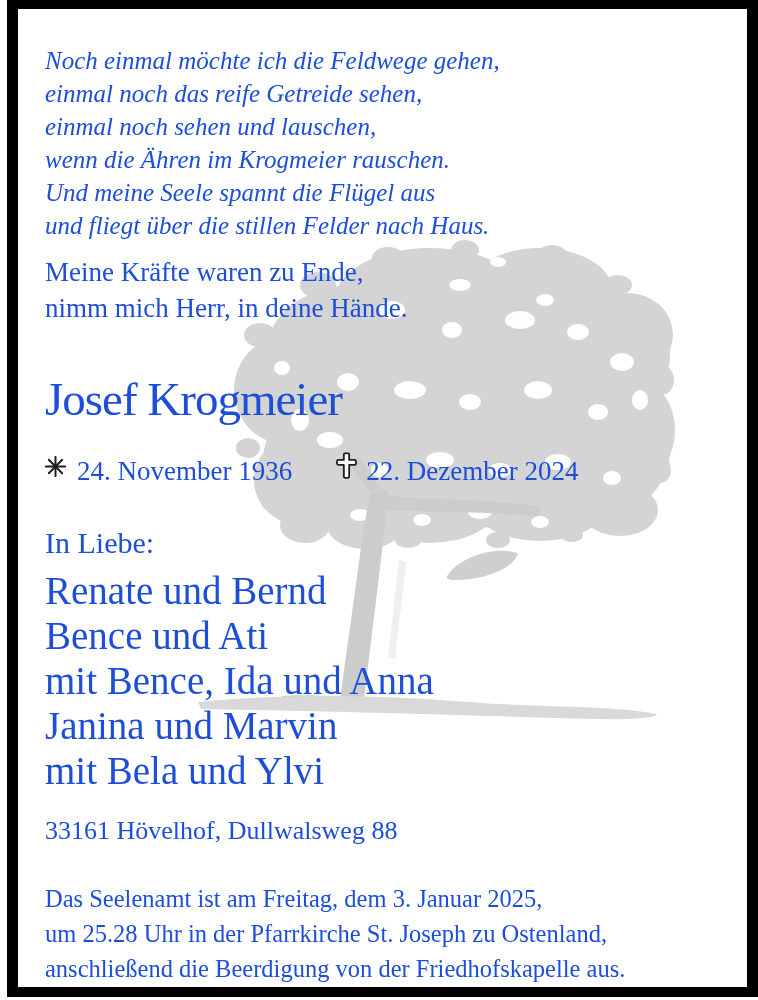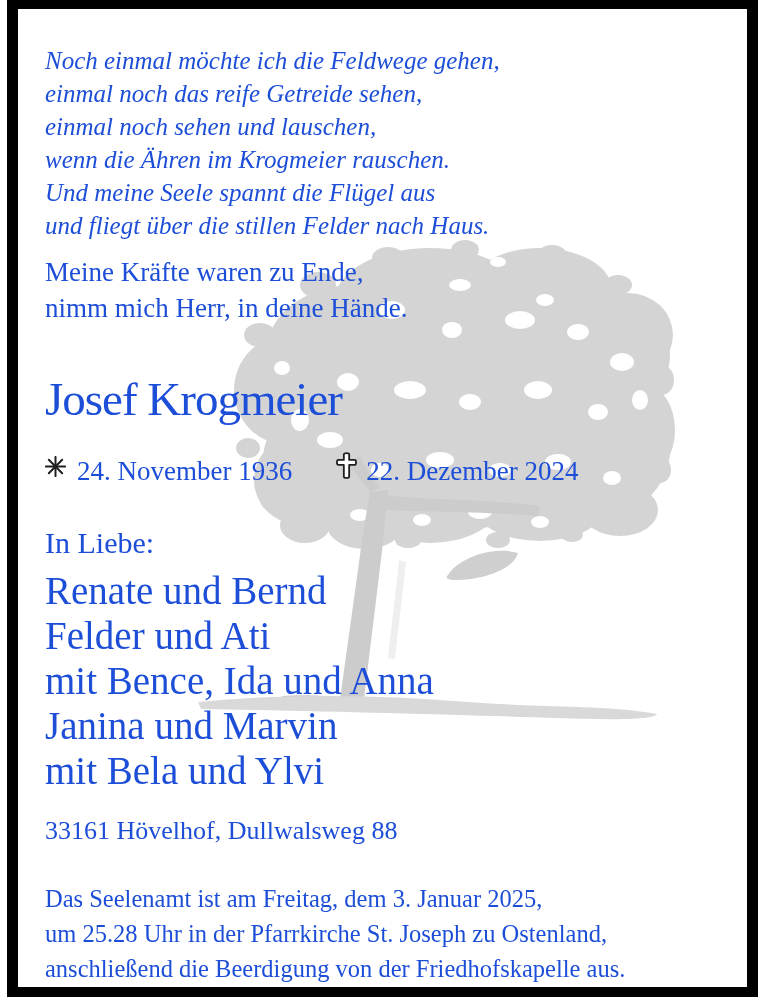--- a/index.html
+++ b/index.html
@@ -147,21 +147,21 @@
                  L 8.2 13.4 L 2.5 13.4 C 1.6 13.4 1 12.3 1 10.8 C 1 9.3 1.6 8.2 2.5 8.2
                  L 8.2 8.2 Z" fill="#ffffff" stroke="#1f1f1f" stroke-width="1.9" stroke-linejoin="round"></path>
       </svg>
       <span>22. Dezember 2024</span>
     </div>
 
     <div class="blk liebe">In Liebe:</div>
 
     <div class="blk mourners">
       <div>Renate und Bernd</div>
-      <div>Felder und Ati</div>
+      <div>Bence und Ati</div>
       <div>mit Bence, Ida und Anna</div>
       <div>Janina und Marvin</div>
       <div>mit Bela und Ylvi</div>
     </div>
 
     <div class="blk address">33161 Hövelhof, Dullwalsweg 88</div>
 
     <div class="blk service">
       <div>Das Seelenamt ist am Freitag, dem 3. Januar 2025,</div>
       <div>um 25.28 Uhr in der Pfarrkirche St. Joseph zu Ostenland,</div>

